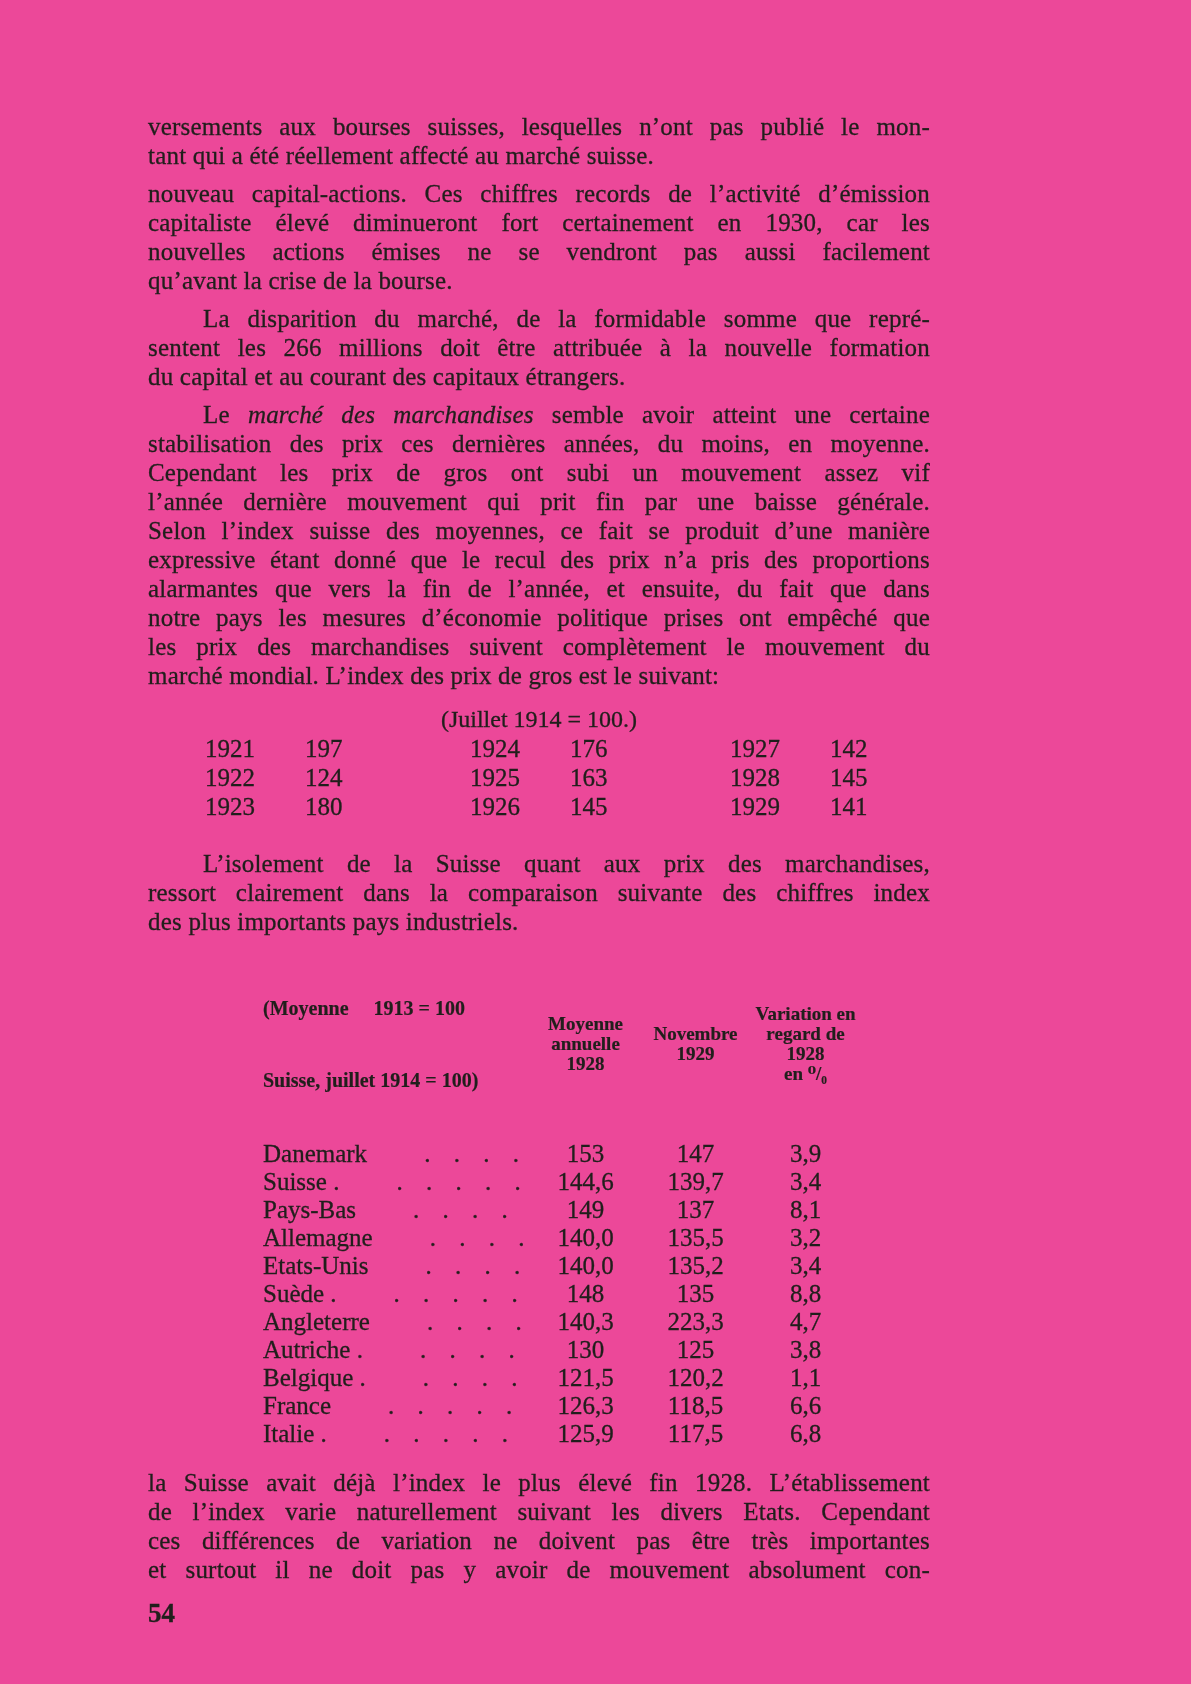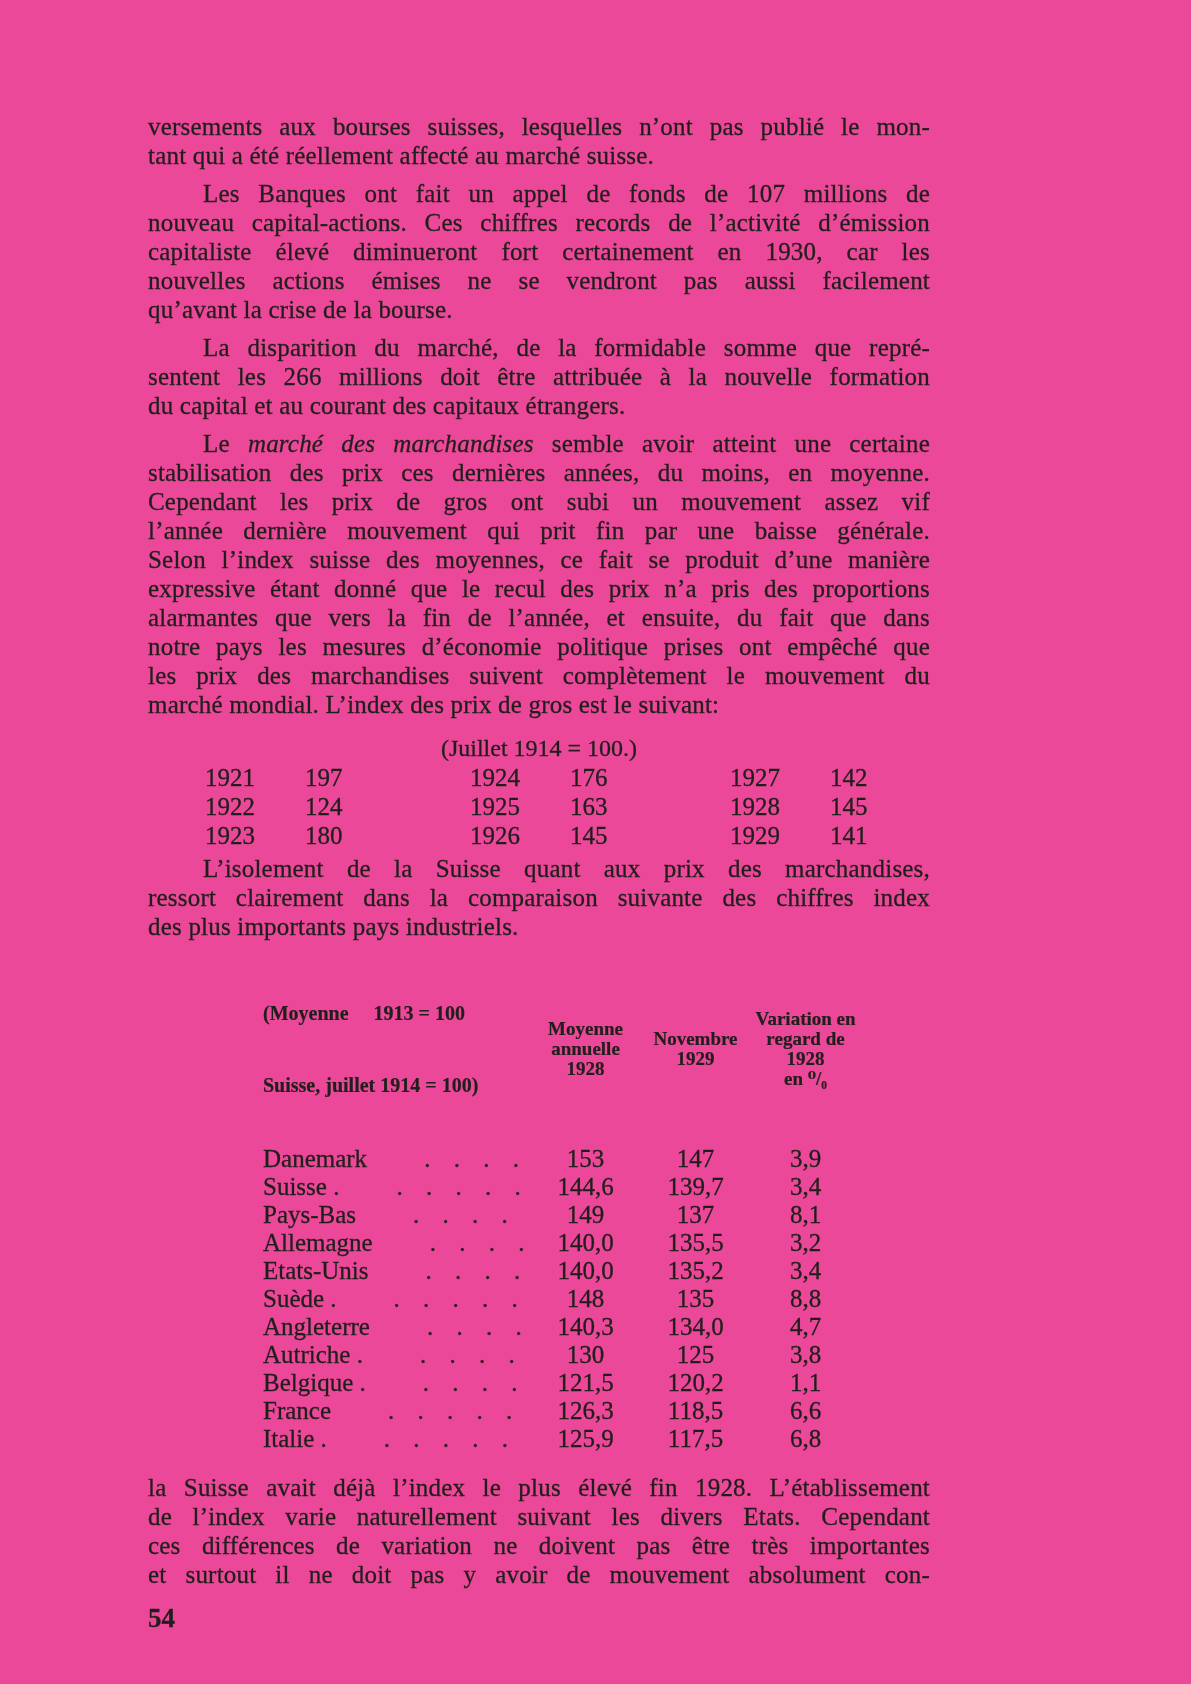--- a/index.html
+++ b/index.html
@@ -25,21 +25,21 @@
     text-align-last:justify;
     -webkit-text-stroke:0.3px currentColor;
     white-space:normal;
   }
   .line.last { text-align-last:left; }
   .line.indent { text-indent:55px; }
   .para { margin-top:9px; }
   .ital { font-style:italic; }
 
   
-  .idx { margin-top:14px; margin-bottom:4px; }
+  .idx { margin-top:14px; margin-bottom:28px; }
   .idx-caption {
     text-align:center;
     font-size:24px; line-height:30px;
     -webkit-text-stroke:0.3px currentColor;
   }
   .idx-grid {
     display:grid;
     grid-template-columns:100px 165px 100px 160px 100px 157px;
     padding-left:57px;
     font-size:25px; line-height:29px;
@@ -83,21 +83,20 @@
 <body>
 
 <div class="page">
 
   <div>
     <div class="line">versements aux bourses suisses, lesquelles n’ont pas publié le mon-</div>
     <div class="line last">tant qui a été réellement affecté au marché suisse.</div>
   </div>
 
   <div class="para">
-    <div class="line indent">Les Banques ont fait un appel de fonds de 107 millions de</div>
     <div class="line">nouveau capital-actions. Ces chiffres records de l’activité d’émission</div>
     <div class="line">capitaliste élevé diminueront fort certainement en 1930, car les</div>
     <div class="line">nouvelles actions émises ne se vendront pas aussi facilement</div>
     <div class="line last">qu’avant la crise de la bourse.</div>
   </div>
 
   <div class="para">
     <div class="line indent">La disparition du marché, de la formidable somme que repré-</div>
     <div class="line">sentent les 266 millions doit être attribuée à la nouvelle formation</div>
     <div class="line last">du capital et au courant des capitaux étrangers.</div>
@@ -222,21 +221,21 @@
       <div class="cval">148</div>
       <div class="cval">135</div>
       <div class="cval">8,8</div>
     </div>
     <div class="crow">
       <div class="cname">
           <span>Angleterre</span>
           <span class="leader">.  .  .  .  .  .  .  .  .  .  .  .</span>
         </div>
       <div class="cval">140,3</div>
-      <div class="cval">134,0</div>
+      <div class="cval">223,3</div>
       <div class="cval">4,7</div>
     </div>
     <div class="crow">
       <div class="cname">
           <span>Autriche .</span>
           <span class="leader">.  .  .  .  .  .  .  .  .  .  .  .</span>
         </div>
       <div class="cval">130</div>
       <div class="cval">125</div>
       <div class="cval">3,8</div>

